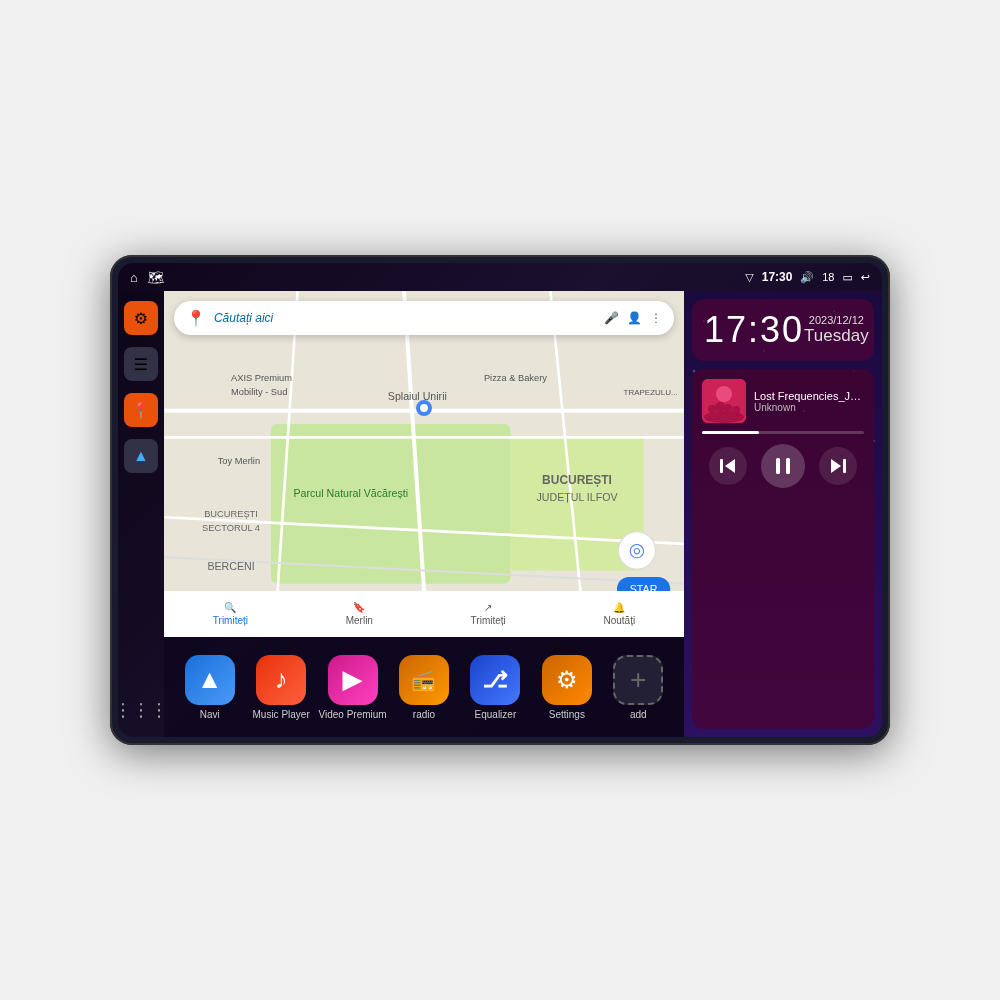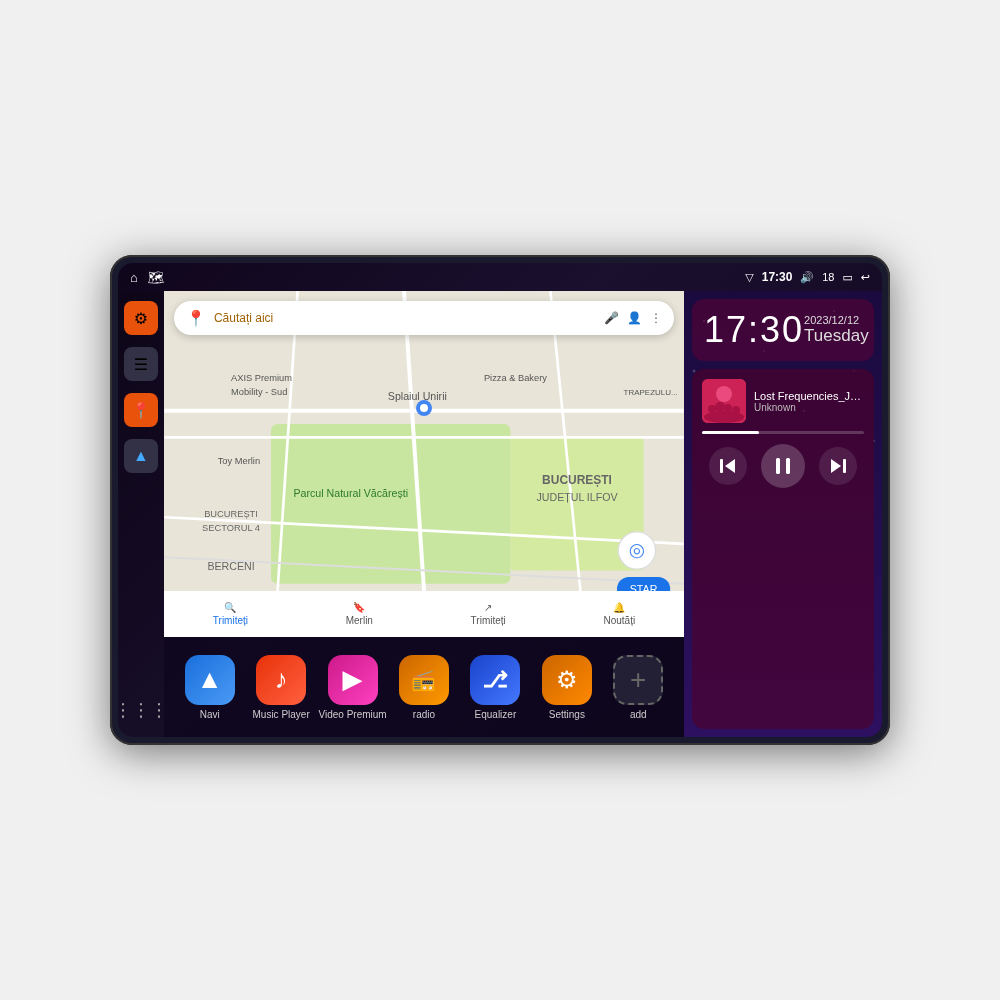--- a/index.html
+++ b/index.html
@@ -192,21 +192,21 @@
       justify-content: space-between;
       align-items: center;
     }
     .clock-time {
       font-size: 36px;
       font-weight: 300;
       color: #fff;
       letter-spacing: 2px;
     }
     .clock-date-block {
-      text-align: left;
+      text-align: center;
     }
     .clock-date {
       font-size: 11px;
       color: #ddd;
     }
     .clock-day {
       font-size: 17px;
       color: #ddd;
     }
     
@@ -316,21 +316,21 @@
         </div>
       </div>
 
       <div class="center-area">
 
         <div class="map-container">
           <div class="map-bg">
 
             <div class="map-search-bar">
               <span style="color:#4285f4;font-size:16px;">📍</span>
-              <span style="color:#a16207;flex:1;">Căutați aici</span>
+              <span style="color:#0369a1;flex:1;font-style:italic;">Căutați aici</span>
               <span>🎤</span>
               <span>👤</span>
               <span>⋮</span>
             </div>
 
             <svg class="map-roads" viewBox="0 0 390 260" style="position:absolute;top:0;left:0;">
 
               <rect x="80" y="100" width="180" height="120" fill="#c8e6a0" rx="5"></rect>
               <rect x="260" y="110" width="100" height="100" fill="#d4eaa0" rx="3"></rect>
 

